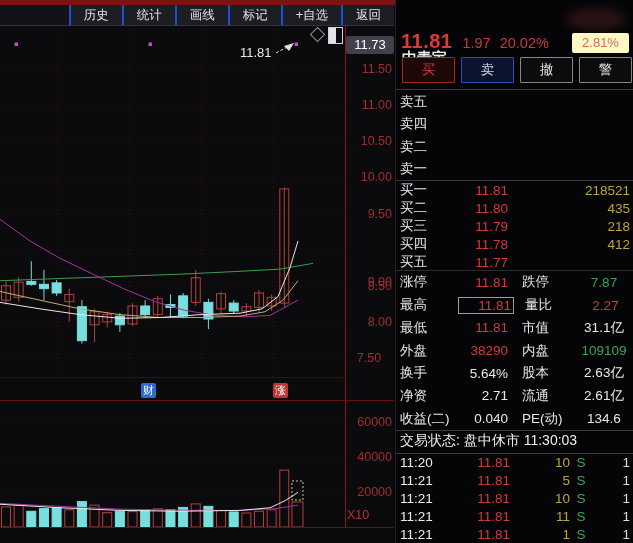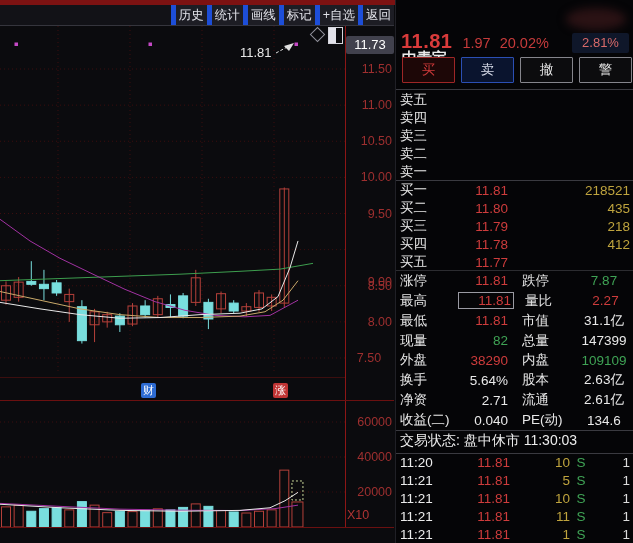--- a/index.html
+++ b/index.html
@@ -12,21 +12,21 @@
   }
   .abs{position:absolute;}
 
   
   #top-strip{left:0;top:0;width:633px;height:5px;background:#7c1212;}
   #top-strip-right{left:395px;top:0;width:238px;height:8px;background:#8c1616;}
 
   
   #toolbar{left:0;top:5px;width:394px;height:20px;background:#121217;border-bottom:1px solid #35353d;display:flex;align-items:stretch;}
   #toolbar-menu{margin-left:auto;display:flex;background:#1d1d24;}
-  .tb-item{display:flex;align-items:center;padding:0 3px;font-size:12.5px;color:#e2e3ea;border-left:5px solid #1d4ed8;cursor:default;}
+  .tb-item{display:flex;align-items:center;padding:0 13px;font-size:12.5px;color:#e2e3ea;border-left:2px solid #1d4ed8;cursor:default;}
 
   
   #chart-region{left:0;top:0;width:395px;height:543px;background:#0b0b0e;}
   #chart-svg{position:absolute;left:0;top:0;}
   .axis-label{position:absolute;width:46px;text-align:right;font-size:12.5px;color:#9e2f2f;left:346px;}
   #price-tag{left:346px;top:36px;width:48px;height:18px;background:#41414d;color:#ffffff;
     font-size:13px;text-align:center;line-height:18px;border-radius:2px;}
   #vol-unit{left:347px;top:508px;font-size:12.5px;color:#b03434;}
   #annotation-label{left:240px;top:45px;font-size:13px;color:#e8e8e8;}
   .event-badge{position:absolute;top:383px;width:15px;height:15px;border-radius:2px;color:#fff;
@@ -36,21 +36,21 @@
     background:linear-gradient(90deg,#e2e2ea 0 55%,transparent 55%);}
   .smudge{position:absolute;border-radius:50%;filter:blur(4px);}
 
   
   #right-panel{left:395px;top:0;width:238px;height:543px;background:#050507;border-left:1px solid #202026;box-sizing:border-box;}
   #stock-name{left:6px;top:10px;font-size:15px;font-weight:bold;color:#eaeaea;margin-top:39px;}
   #price-row{left:5px;top:30px;display:flex;align-items:baseline;}
   #last-price{font-size:20px;font-weight:bold;color:#d93b3b;letter-spacing:.5px;}
   #price-change{font-size:14.5px;color:#c63b3b;margin-left:10px;}
   #price-change-pct{font-size:14.5px;color:#c63b3b;margin-left:9px;}
-  #index-badge{right:4px;top:33px;width:57px;height:20px;background:#0f172a;color:#d96a6a;
+  #index-badge{right:4px;top:33px;width:57px;height:20px;background:#fef9c3;color:#d96a6a;
     font-size:13px;text-align:center;line-height:20px;border-radius:2px;}
   #trade-buttons{left:6px;top:57px;display:flex;gap:6px;}
   .t-btn{width:51px;height:24px;font-size:13.5px;text-align:center;line-height:24px;border:1px solid;border-radius:1px;cursor:default;}
   .btn-buy{color:#cf3a3a;border-color:#9e2626;background:#1d0707;}
   .btn-sell{color:#d8dce9;border-color:#2b4fb4;background:#0a142e;}
   .btn-plain{color:#e6e6e6;border-color:#85858c;background:#0c0c0e;}
   .sep{position:absolute;left:0;width:238px;height:0;border-top:1px solid #3a3a40;}
 
   .rows{position:absolute;left:0;width:238px;display:flex;flex-direction:column;}
   .qrow{flex:1;display:flex;align-items:center;font-size:13.5px;padding:0 4px;box-sizing:border-box;}
@@ -250,25 +250,20 @@
         <span class="lab">卖五</span>
         <span class="ob-price c-red"></span>
         <span class="ob-vol c-yellow"></span>
       </div>
       <div class="qrow">
         <span class="lab">卖四</span>
         <span class="ob-price c-red"></span>
         <span class="ob-vol c-yellow"></span>
       </div>
       <div class="qrow">
-        <span class="lab">卖三</span>
-        <span class="ob-price c-red"></span>
-        <span class="ob-vol c-yellow"></span>
-      </div>
-      <div class="qrow">
         <span class="lab">卖二</span>
         <span class="ob-price c-red"></span>
         <span class="ob-vol c-yellow"></span>
       </div>
       <div class="qrow">
         <span class="lab">卖一</span>
         <span class="ob-price c-red"></span>
         <span class="ob-vol c-yellow"></span>
       </div>
     </div>
@@ -313,26 +308,20 @@
         <span class="st-l2">量比</span>
         <span class="st-v2 c-red">2.27</span>
       </div>
       <div class="qrow">
         <span class="lab">最低</span>
         <span class="st-v1 c-red">11.81</span>
         <span class="st-l2">市值</span>
         <span class="st-v2 c-white">31.1亿</span>
       </div>
       <div class="qrow">
-        <span class="lab">现量</span>
-        <span class="st-v1 c-green">82</span>
-        <span class="st-l2">总量</span>
-        <span class="st-v2 c-white">147399</span>
-      </div>
-      <div class="qrow">
         <span class="lab">外盘</span>
         <span class="st-v1 c-red">38290</span>
         <span class="st-l2">内盘</span>
         <span class="st-v2 c-green">109109</span>
       </div>
       <div class="qrow">
         <span class="lab">换手</span>
         <span class="st-v1 c-white">5.64%</span>
         <span class="st-l2">股本</span>
         <span class="st-v2 c-white">2.63亿</span>

